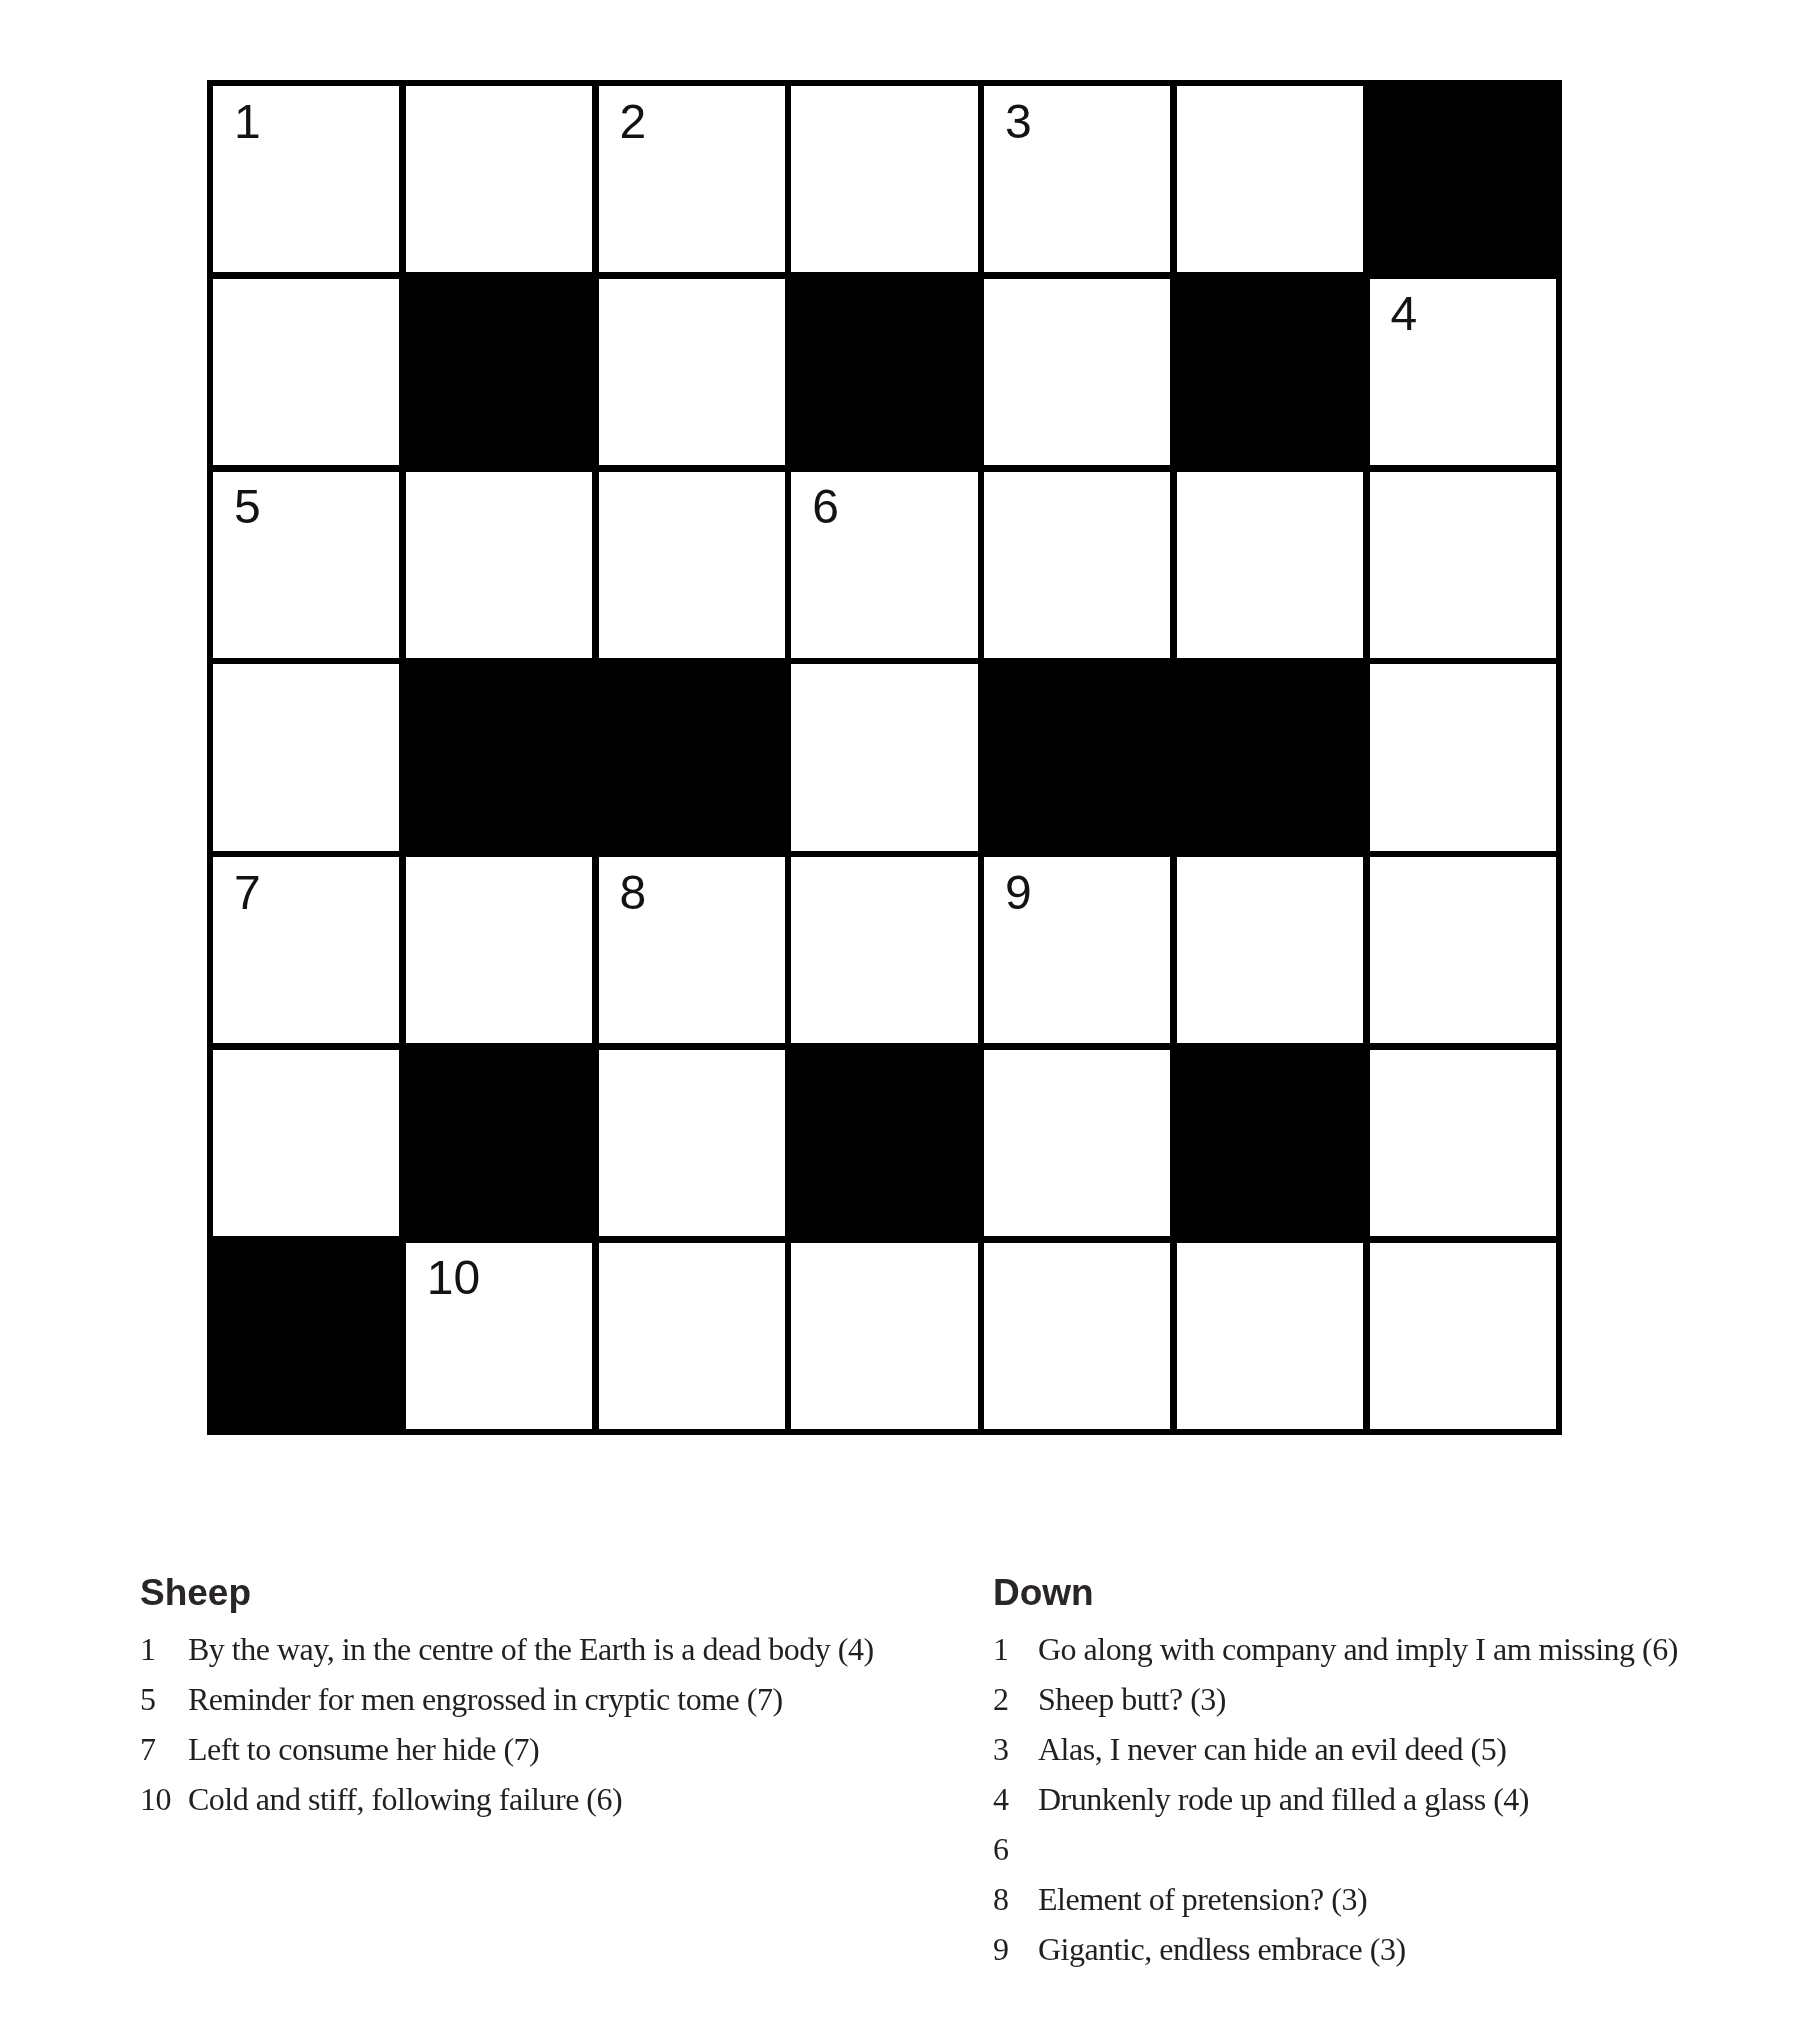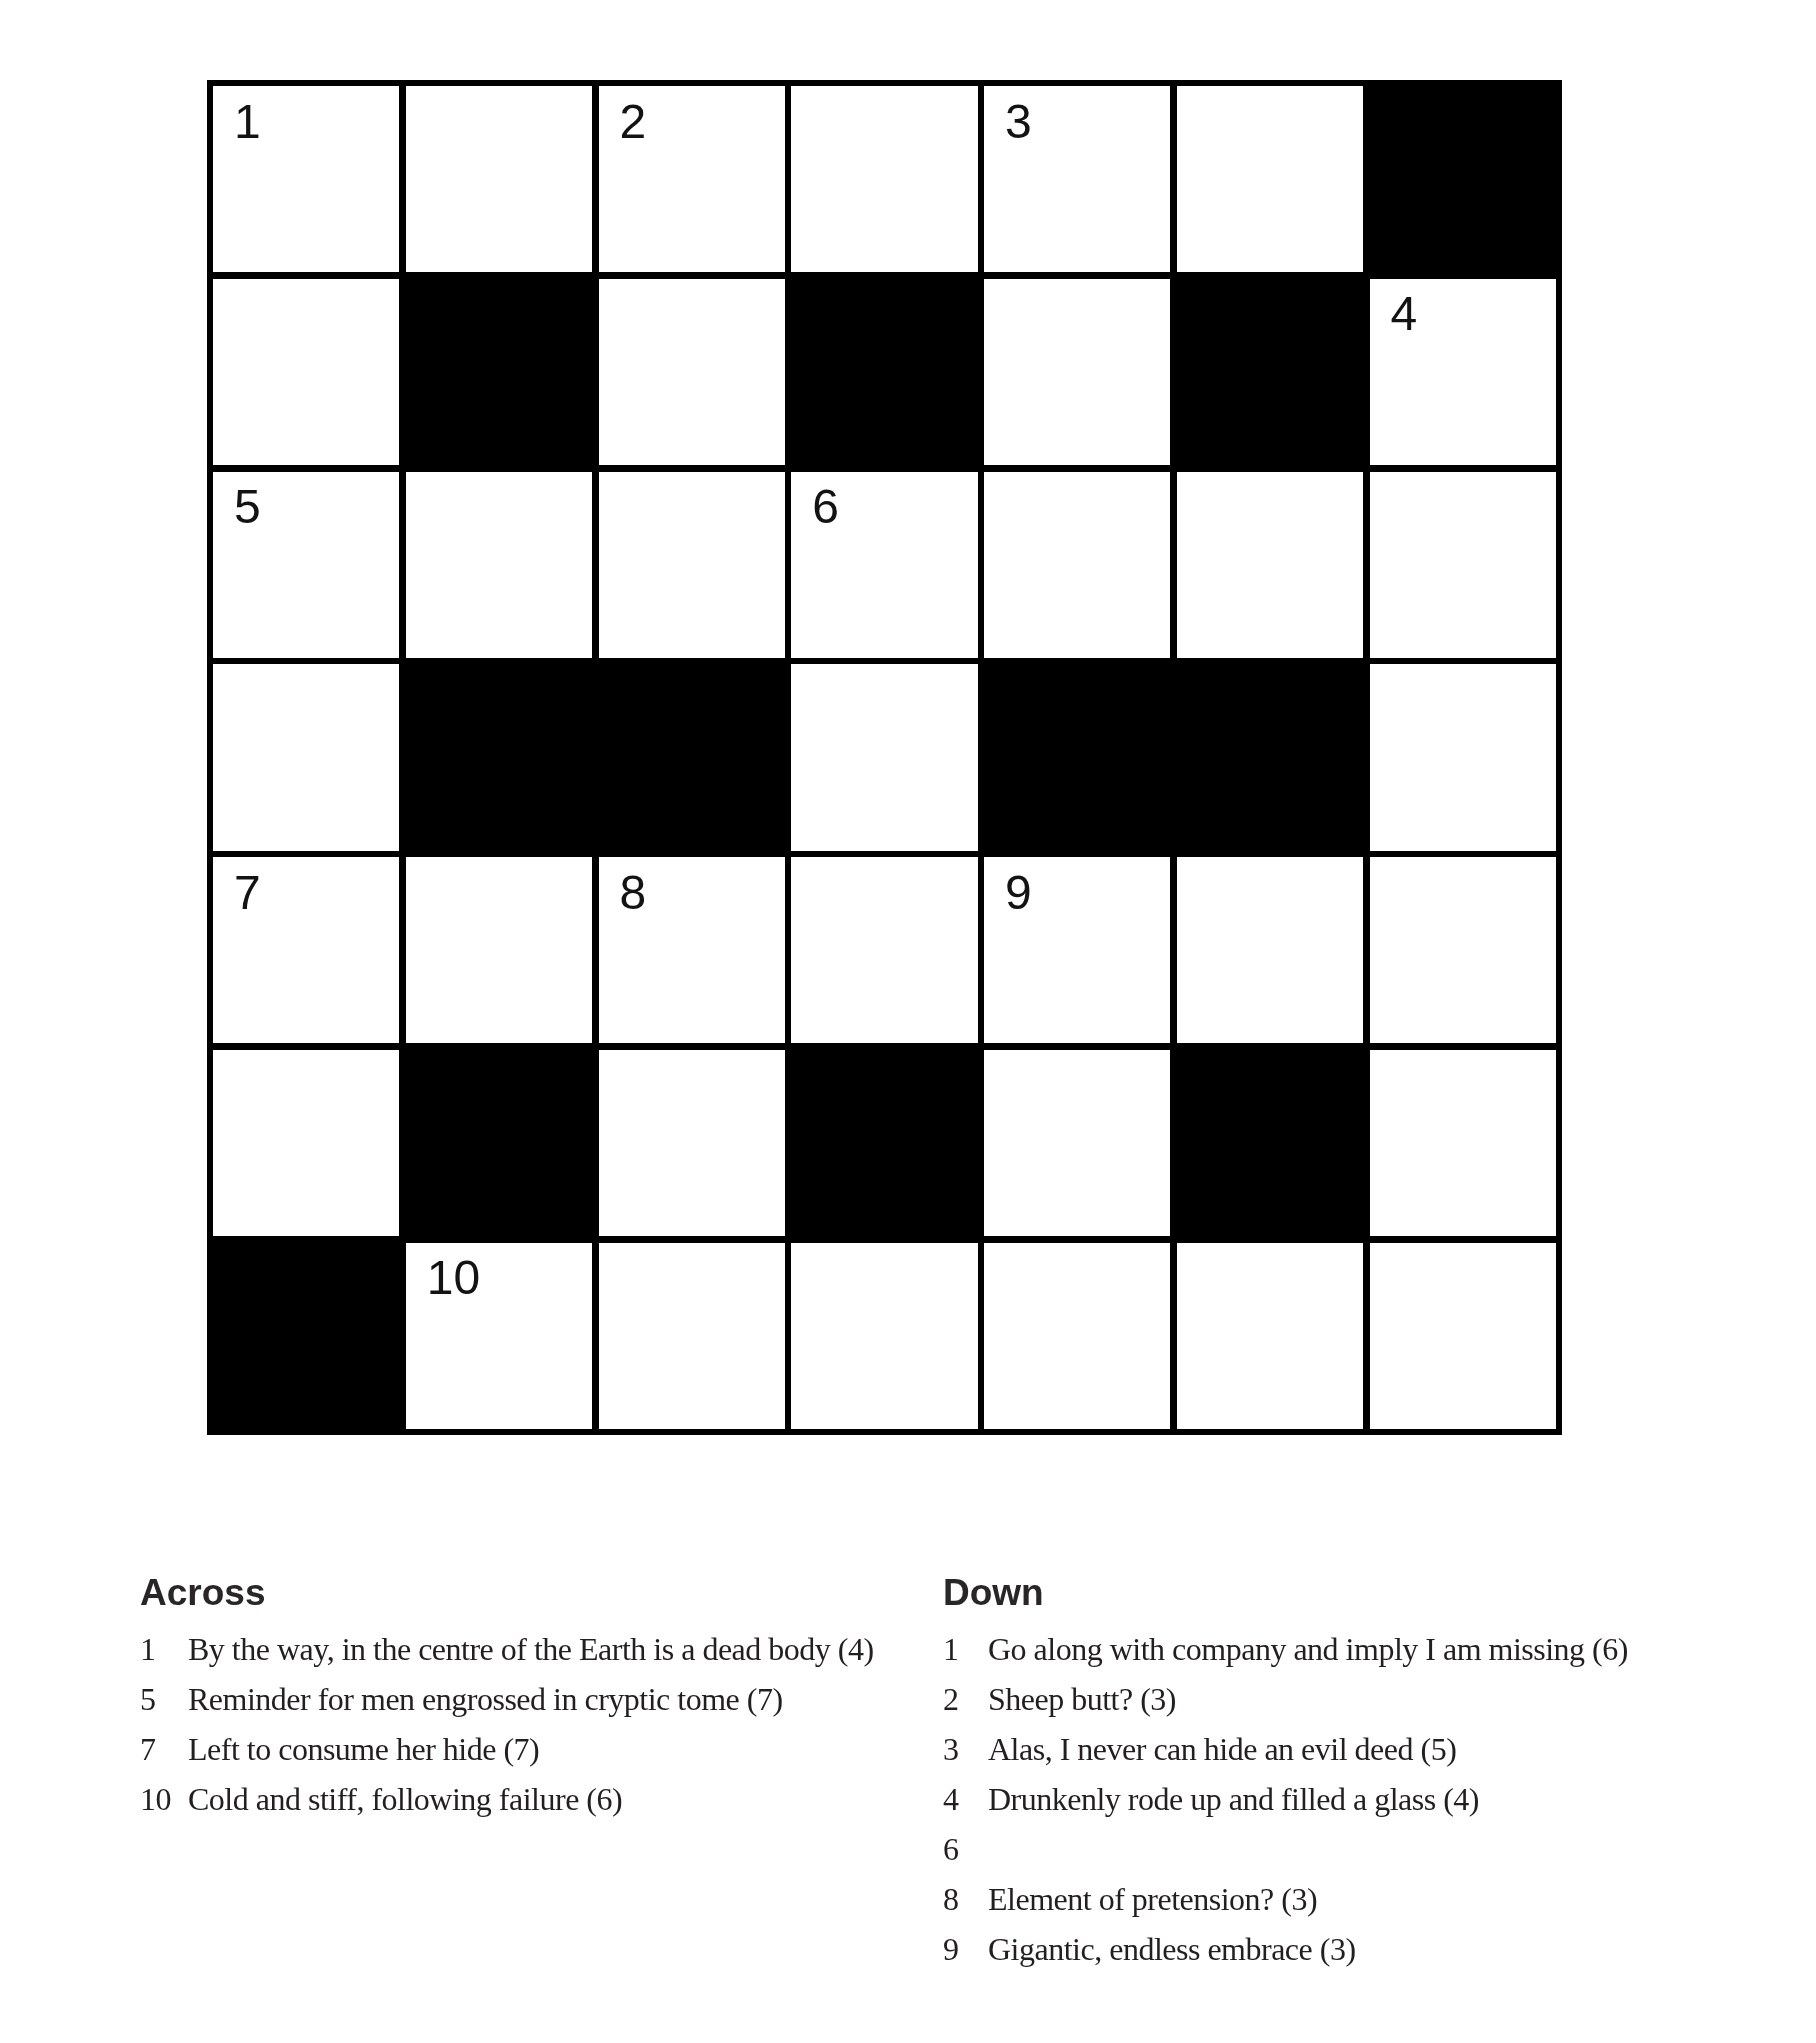--- a/index.html
+++ b/index.html
@@ -48,21 +48,21 @@
   .clue{
     display:flex;
     height:50px;line-height:50px;
     font-size:32px;
     letter-spacing:-0.5px;
     color:var(--ink-text,#231f20);
     white-space:nowrap;
   }
   .clue-num{flex:0 0 48px;}
   .clues.across{left:140px;}
-  .clues.down{left:943px;}
+  .clues.down{left:993px;}
   .clues.down .clue-num{flex-basis:45px;}
 </style>
 </head>
 <body>
 
 <div class="grid" id="grid">
     <div class="cell">
     <span class="cell-num">1</span>
   </div>
     <div class="cell">
@@ -205,21 +205,21 @@
   </div>
     <div class="cell">
     
   </div>
     <div class="cell">
     
   </div>
   </div>
 
 <section class="clues across">
-  <h2>Across</h2>
+  <h2>Sheep</h2>
   <ol id="across-list">
       <li class="clue">
     <span class="clue-num">1</span>
     <span class="clue-text">By the way, in the centre of the Earth is a dead body (4)</span>
   </li>
       <li class="clue">
     <span class="clue-num">5</span>
     <span class="clue-text">Reminder for men engrossed in cryptic tome (7)</span>
   </li>
       <li class="clue">

